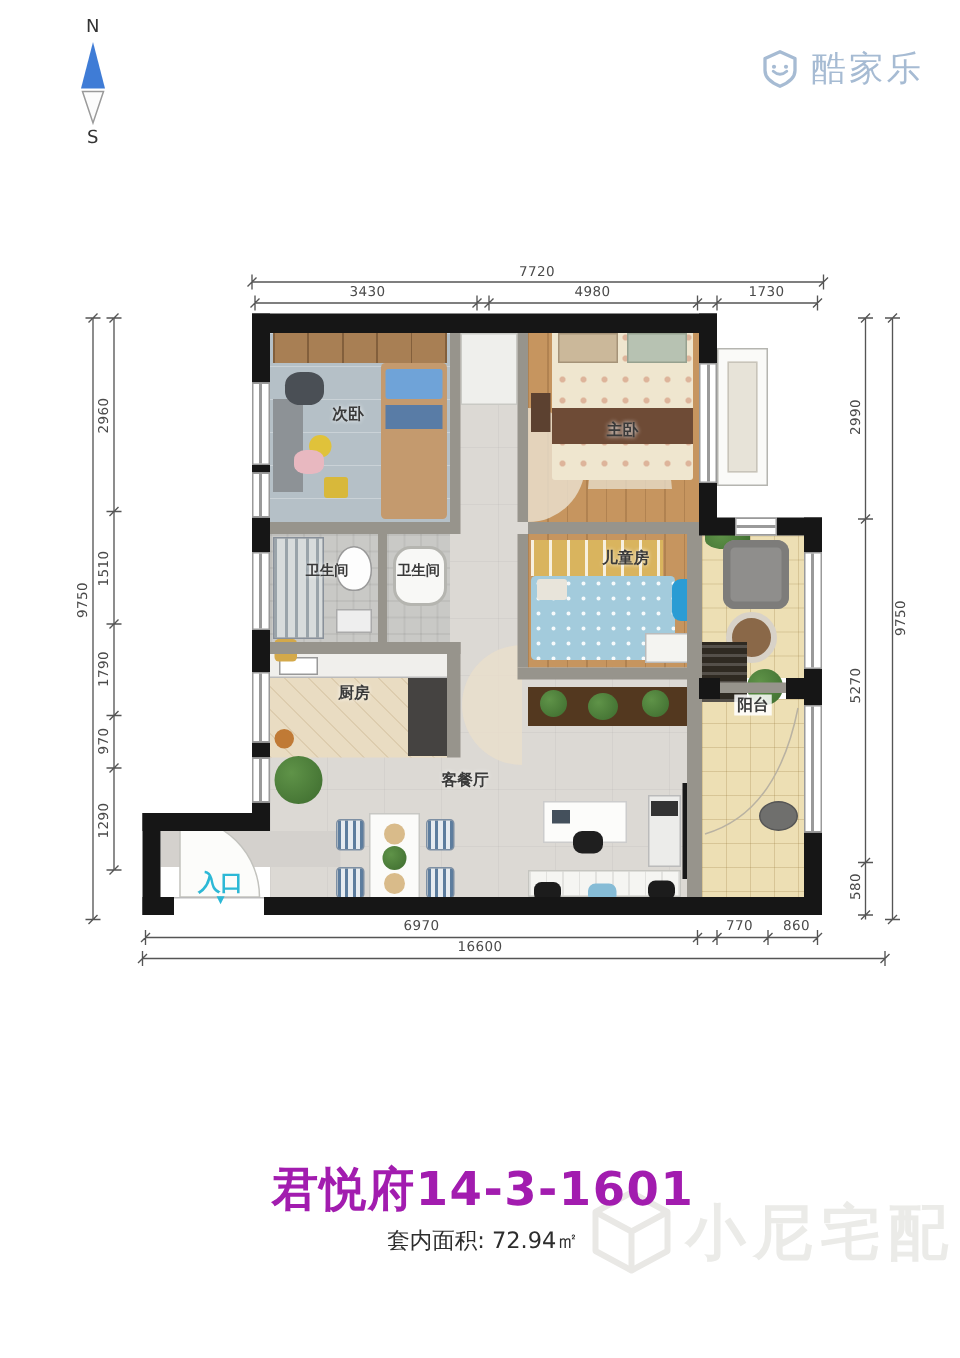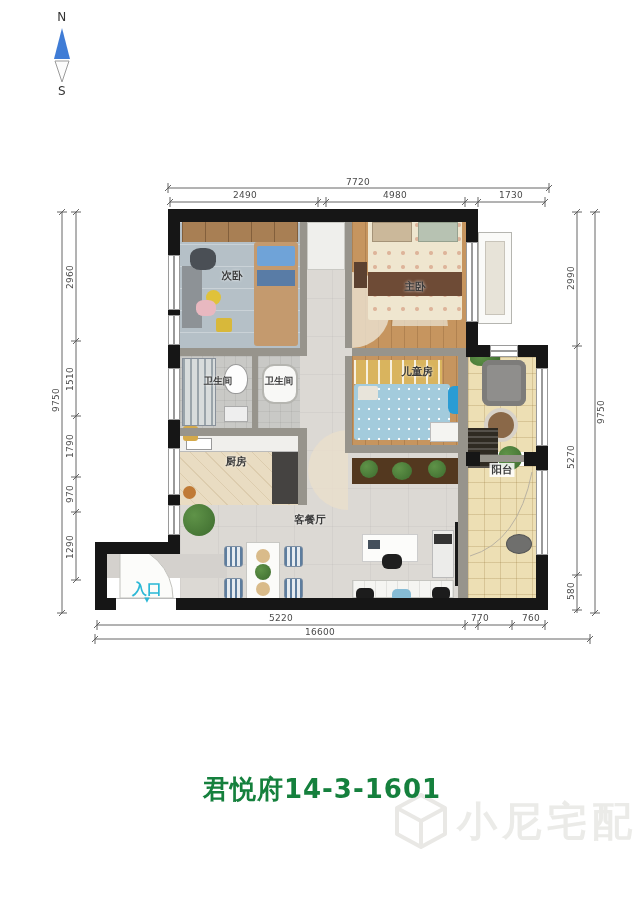--- a/index.html
+++ b/index.html
@@ -29,20 +29,29 @@
 
 <div id="stage">
 
   <span class="dimt" style="left:62px;top:17px;font-size:12px;color:#333;">N</span>
   <svg class="abs" style="left:52px;top:26px;" width="20" height="58" viewBox="0 0 20 58">
     <polygon points="10,2 2,33 18,33" fill="#3f7cd6"></polygon>
     <polygon points="3,35 17,35 10,56" fill="#fcfcfc" stroke="#9a9a9a" stroke-width="1"></polygon>
   </svg>
   <span class="dimt" style="left:62px;top:91px;font-size:12px;color:#333;">S</span>
 
+  <div class="abs" style="left:506px;top:30px;display:flex;align-items:center;gap:7px;">
+    <svg width="28" height="28" viewBox="0 0 28 28">
+      <path d="M14 2.5 L24 7 V15 Q24 21.5 14 25.5 Q4 21.5 4 15 V7 Z" fill="none" stroke="#a6bbd3" stroke-width="2.2" stroke-linejoin="round"></path>
+      <circle cx="10" cy="12.5" r="1.4" fill="#a6bbd3"></circle>
+      <circle cx="18" cy="12.5" r="1.4" fill="#a6bbd3"></circle>
+      <path d="M9.5 15.5 Q14 19.5 18.5 15.5" fill="none" stroke="#a6bbd3" stroke-width="2" stroke-linecap="round"></path>
+    </svg>
+    <span style="font-size:23px;color:#a6bbd3;font-weight:500;letter-spacing:2px;">酷家乐</span>
+  </div>
 
   <div class="abs lfloor" style="left:180px;top:222px;width:286px;height:376px;"></div>
   <div class="abs cfloor" style="left:180px;top:222px;width:120px;height:126px;"></div>
   <div class="abs wood" style="left:352px;top:222px;width:114px;height:126px;"></div>
   <div class="abs" style="left:307px;top:222px;width:38px;height:48px;background:#efefec;border:1px solid #c9c9c4;box-sizing:border-box;"></div>
   <div class="abs bath" style="left:180px;top:356px;width:72px;height:72px;"></div>
   <div class="abs bath" style="left:258px;top:356px;width:42px;height:72px;"></div>
   <div class="abs kfloor" style="left:180px;top:436px;width:118px;height:69px;"></div>
   <div class="abs wood" style="left:352px;top:356px;width:106px;height:89px;"></div>
   <div class="abs btile" style="left:468px;top:357px;width:68px;height:95px;"></div>
@@ -178,39 +187,39 @@
       <path d="M572 212 H582 M574 215 L580 209 M572 346 H582 M574 349 L580 343 M572 575 H582 M574 578 L580 572 M572 610 H582 M574 613 L580 607"></path>
 
       <path d="M97 625 H545"></path>
       <path d="M97 620 V630 M94 628 L100 622 M465 620 V630 M462 628 L468 622 M478 620 V630 M475 628 L481 622 M512 620 V630 M509 628 L515 622 M545 620 V630 M542 628 L548 622"></path>
       <path d="M95 639 H590"></path>
       <path d="M95 634 V644 M92 642 L98 636 M590 634 V644 M587 642 L593 636"></path>
     </g>
   </svg>
 
   <span class="dimt" style="left:358px;top:182px;">7720</span>
-  <span class="dimt" style="left:245px;top:195px;">2490</span>
+  <span class="dimt" style="left:245px;top:195px;">3430</span>
   <span class="dimt" style="left:395px;top:195px;">4980</span>
   <span class="dimt" style="left:511px;top:195px;">1730</span>
 
   <span class="dimt rot" style="left:56px;top:400px;">9750</span>
   <span class="dimt rot" style="left:70px;top:277px;">2960</span>
   <span class="dimt rot" style="left:70px;top:379px;">1510</span>
   <span class="dimt rot" style="left:70px;top:446px;">1790</span>
   <span class="dimt rot" style="left:70px;top:494px;">970</span>
   <span class="dimt rot" style="left:70px;top:547px;">1290</span>
 
   <span class="dimt rot" style="left:601px;top:412px;">9750</span>
   <span class="dimt rot" style="left:571px;top:278px;">2990</span>
   <span class="dimt rot" style="left:571px;top:457px;">5270</span>
   <span class="dimt rot" style="left:571px;top:591px;">580</span>
 
-  <span class="dimt" style="left:281px;top:618px;">5220</span>
-  <span class="dimt" style="left:480px;top:618px;text-align:center;">770</span>
-  <span class="dimt" style="left:531px;top:618px;">760</span>
+  <span class="dimt" style="left:281px;top:618px;">6970</span>
+  <span class="dimt" style="left:493px;top:618px;text-align:center;">770</span>
+  <span class="dimt" style="left:531px;top:618px;">860</span>
   <span class="dimt" style="left:320px;top:632px;">16600</span>
 
   <span class="rlbl" style="left:232px;top:276px;">次卧</span>
   <span class="rlbl" style="left:415px;top:287px;">主卧</span>
   <span class="rlbl" style="left:218px;top:381px;font-size:9.5px;">卫生间</span>
   <span class="rlbl" style="left:279px;top:381px;font-size:9.5px;">卫生间</span>
   <span class="rlbl" style="left:236px;top:462px;">厨房</span>
   <span class="rlbl" style="left:417px;top:372px;">儿童房</span>
   <span class="rlbl" style="left:502px;top:470px;background:rgba(255,255,255,.85);padding:0 2px;">阳台</span>
   <span class="rlbl" style="left:310px;top:520px;">客餐厅</span>
@@ -220,15 +229,19 @@
   <div class="abs" style="left:393px;top:792px;display:flex;align-items:center;gap:8px;">
     <svg width="56" height="58" viewBox="0 0 56 58">
       <g stroke="#e9e8e5" stroke-width="4" fill="none" stroke-linejoin="round">
         <path d="M28 3 L52 16 V42 L28 55 L4 42 V16 Z"></path>
         <path d="M28 55 V29 M28 29 L4 16 M28 29 L52 16"></path>
       </g>
     </svg>
     <span style="font-size:40px;font-weight:bold;color:#ebebe8;letter-spacing:5px;white-space:nowrap;">小尼宅配</span>
   </div>
 
-  <div class="abs" style="left:322px;top:772px;transform:translateX(-50%);font-size:26px;font-weight:bold;color:#15803d;letter-spacing:1px;white-space:nowrap;">君悦府14-3-1601</div>
+  <div class="abs" style="left:322px;top:772px;transform:translateX(-50%);font-size:31px;font-weight:bold;color:#a21caf;letter-spacing:1px;white-space:nowrap;">君悦府14-3-1601</div>
+  <div class="abs" style="left:322px;top:818px;transform:translateX(-50%);font-size:15px;color:#2d2d2d;white-space:nowrap;">
+    <span>套内面积:</span>
+    <span>72.94㎡</span>
+  </div>
 
 </div>
 
 </body></html>

